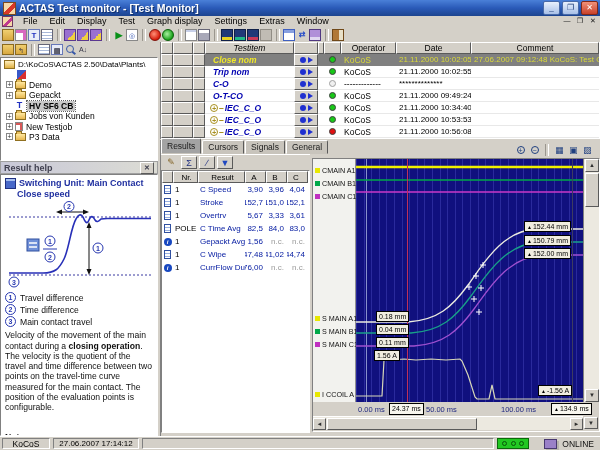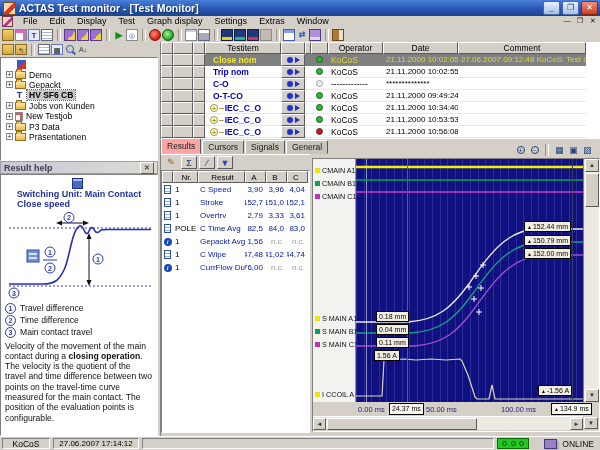--- a/index.html
+++ b/index.html
@@ -82,39 +82,39 @@
 
   
   .rhelp{position:absolute;left:0;top:119px;width:158px;height:275px;}
   .rhead{position:absolute;left:0;top:0;width:158px;height:13px;box-sizing:border-box;
     background:linear-gradient(90deg,#c8c8d8,#dcdcd4);border:1px solid #a0a0a0;
     font-size:9px;font-weight:bold;color:#404050;display:flex;align-items:center;padding:0 3px;}
   .rhx{margin-left:auto;width:12px;height:10px;font-size:7px;line-height:9px;text-align:center;}
   .rbody{position:absolute;left:0;top:13px;width:158px;height:262px;background:#fff;
     border:1px solid;border-color:#808080 #fff #fff #808080;box-sizing:border-box;
     font-size:8.6px;line-height:10.3px;color:#101010;padding:3px 4px;overflow:hidden;}
-  .rh1{display:flex;align-items:center;color:#2030a0;font-weight:bold;font-size:9px;flex-direction:column;}
+  .rh1{display:flex;align-items:center;color:#2030a0;font-weight:bold;font-size:9px;}
   .rhico{width:9px;height:9px;background:#4868c8;box-shadow:inset 0 2px 0 #a8c0f0;border:1px solid #203080;margin-right:3px;flex:0 0 auto;}
   .rh2{color:#2030a0;font-weight:bold;font-size:9px;margin-left:12px;}
   .rlegend{display:flex;align-items:center;margin-top:1px;}
   .cnum{width:9px;height:9px;border:1px solid #2838b0;border-radius:50%;color:#2838b0;background:#fff;
     font-size:7px;line-height:9px;text-align:center;margin-right:4px;flex:0 0 auto;font-weight:bold;}
   .rpara{margin-top:3px;}
   .rnote{font-weight:bold;margin-top:19px;}
 
   
   .titable{position:absolute;left:160px;top:42px;width:440px;height:97px;background:#fff;
     border-left:1px solid #808080;box-sizing:border-box;font-size:8.5px;overflow:hidden;}
   .tirow{display:flex;height:12px;}
   .tih{height:12px;}
   .tc{box-sizing:border-box;display:flex;align-items:center;overflow:hidden;white-space:nowrap;flex:0 0 auto;}
   .hc{background:#d4d0c8;border:1px solid;border-color:#fff #5a5a5a #5a5a5a #fff;justify-content:center;font-size:8.5px;}
   .gc{background:#d4d0c8;border:1px solid;border-color:#fff #5a5a5a #5a5a5a #fff;justify-content:center;}
   .wc{background:#fff;border-bottom:1px solid #e8e8e8;padding-left:3px;}
-  .w1{width:12px;}.w2{width:20px;}.w3{width:12px;}.w4{width:76px;}.w5{width:24px;}
+  .w1{width:12px;}.w2{width:20px;}.w3{width:12px;}.w4{width:89px;font-style:italic;}.w5{width:24px;}
   .w6{width:6px;padding-left:0;}.w7{width:17px;justify-content:center;padding-left:0;}
   .w8{width:55px;}.w9{width:75px;}.w10{width:128px;}
   .tiname{color:#0000b0;font-weight:bold;padding-left:8px;}
   .selrow .selbg{background:#808080;border-bottom:1px solid #808080;}
   .selrow .tiname{color:#f0e828;}
   .selrow .seltx{color:#d8d838;}
   .playglyph{display:flex;align-items:center;}
   .pg-c{width:6px;height:6px;border-radius:50%;background:#2030d0;margin-right:2px;}
   .pg-t{width:0;height:0;border-left:5px solid #2030d0;border-top:3.5px solid transparent;border-bottom:3.5px solid transparent;}
   .dot{width:7px;height:7px;border-radius:50%;border:1px solid #404040;box-sizing:border-box;}
@@ -122,21 +122,21 @@
   .dot-red{background:#e01010;}
   .dot-none{background:#f0f0f0;border-color:#a0a0a0;}
   .iecexp{width:8px;height:8px;border:1px solid #a89020;border-radius:50%;color:#a89020;font-size:7px;line-height:7px;text-align:center;margin:0 1px 0 3px;flex:0 0 auto;box-sizing:border-box;}
   .iecdash{color:#a89020;margin-right:1px;}
 
   
   .respanel{position:absolute;left:160px;top:140px;width:150px;height:296px;border-left:1px solid #808080;box-sizing:border-box;}
   .tabs{position:absolute;left:0;top:0;height:14px;display:flex;align-items:flex-end;font-size:8.5px;}
   .tab{height:12px;line-height:12px;padding:0 5px;background:#c8c4bc;border:1px solid;
        border-color:#fff #5a5a5a #c8c4bc #fff;border-radius:2px 2px 0 0;margin-right:1px;color:#202020;}
-  .tab.active{height:14px;line-height:14px;background:#fca5a5;font-weight:normal;}
+  .tab.active{height:14px;line-height:14px;background:#a3a3a3;font-weight:normal;}
   .rtoolbar{position:absolute;left:0;top:14px;width:149px;height:16px;background:#d4d0c8;display:flex;align-items:center;padding-left:2px;box-sizing:border-box;border-top:1px solid #fff;}
   .rtb{width:16px;height:13px;margin-right:2px;text-align:center;font-size:9px;line-height:12px;color:#203080;box-sizing:border-box;}
   .rtb.flat{border:none;background:none;color:#806020;}
   .rtable{position:absolute;left:0;top:30px;width:149px;height:263px;background:#fff;
     border:1px solid;border-color:#808080 #fff #fff #808080;box-sizing:border-box;font-size:8px;overflow:hidden;}
   .rrow{display:flex;height:13px;align-items:center;}
   .rhd{height:12px;}
   .rcell{box-sizing:border-box;overflow:hidden;white-space:nowrap;flex:0 0 auto;height:100%;display:flex;align-items:center;}
   .rhc{background:#d4d0c8;border:1px solid;border-color:#fff #5a5a5a #5a5a5a #fff;justify-content:center;}
   .rw0{width:11px;justify-content:center;}
@@ -260,20 +260,24 @@
       <div class="mi i-folder">↰</div>
       <div class="tsep"></div>
       <div class="mi i-plan"></div>
       <div class="mi i-blueT">▤</div>
       <div class="mi mag"></div>
       <div class="mi">A↓</div>
     </div>
 
     <div class="tree">
       <div class="trow">
+        <span class="ico-root"></span>
+        <span style="font-size:8px;">D:\KoCoS\ACTAS 2.50\Data\Plants\</span>
+      </div>
+      <div class="trow">
         <span class="ico-plant"></span>
       </div>
       <div class="trow">
         <span class="texp">+</span>
         <span class="fold"></span>
         <span>Demo</span>
       </div>
       <div class="trow">
         <span class="texp">+</span>
         <span class="fold"></span>
@@ -291,25 +295,20 @@
       </div>
       <div class="trow">
         <span class="texp">+</span>
         <span class="ico-doc"></span>
         <span>New Testjob</span>
       </div>
       <div class="trow">
         <span class="texp">+</span>
         <span class="fold"></span>
         <span>P3 Data</span>
-      </div>
-      <div class="trow">
-        <span class="texp">+</span>
-        <span class="fold"></span>
-        <span>Präsentationen</span>
       </div>
     </div>
 
     <div class="rhelp">
       <div class="rhead">
         <span>Result help</span>
         <div class="rhx raised">✕</div>
       </div>
       <div class="rbody">
         <div class="rh1">
@@ -574,21 +573,21 @@
         <div class="rcell rw3 rval">152,7</div>
         <div class="rcell rw4 rval">151,0</div>
         <div class="rcell rw5 rval">152,1</div>
       </div>
       <div class="rrow">
         <div class="rcell rw0">
             <span class="ico-sheet"></span>
           </div>
         <div class="rcell rw1">1</div>
         <div class="rcell rw2 rname">Overtrv</div>
-        <div class="rcell rw3 rval">2,79</div>
+        <div class="rcell rw3 rval">5,67</div>
         <div class="rcell rw4 rval">3,33</div>
         <div class="rcell rw5 rval">3,61</div>
       </div>
       <div class="rrow">
         <div class="rcell rw0">
             <span class="ico-sheet"></span>
           </div>
         <div class="rcell rw1">POLE</div>
         <div class="rcell rw2 rname">C Time Avg</div>
         <div class="rcell rw3 rval">82,5</div>

